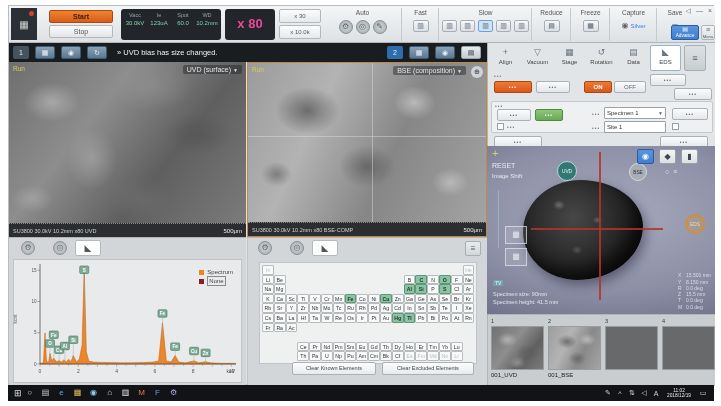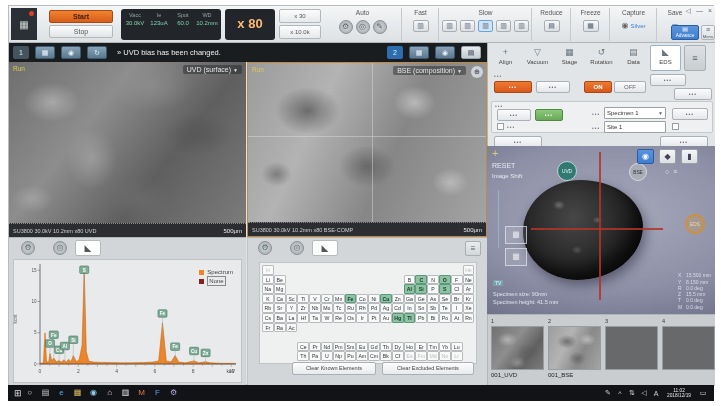--- a/index.html
+++ b/index.html
@@ -18,21 +18,21 @@
 .start{left:40px;top:4px;width:64px;height:13px;line-height:12px;background:linear-gradient(#ef8430,#d95c1a);
   border:1px solid #a84812;color:#3c1b06;font-weight:bold}
 .stop{left:40px;top:19px;width:64px;height:13px;line-height:12px;background:linear-gradient(#fafbfc,#e2e5e8);
   border:1px solid #b2b7ba;color:#555}
 .readouts{position:absolute;left:112px;top:3px;width:100px;height:31px;background:#22262a;border-radius:3px;
   display:flex;padding:3px 2px 2px 2px}
 .readout{flex:1;text-align:center}
 .readout .rl{font-size:5.5px;color:#97a6a0;line-height:7px}
 .readout .rv{font-size:6px;color:#82cfae;line-height:9px}
 .magbox{position:absolute;left:216px;top:3px;width:50px;height:31px;background:#22262a;border-radius:3px;
-  color:#fdba74;font-size:13px;font-weight:bold;text-align:center;line-height:30px}
+  color:#ec4899;font-size:13px;font-weight:bold;text-align:center;line-height:30px}
 .magalt{position:absolute;left:270px;top:3px;width:42px}
 .magalt .mab{width:42px;height:14px;margin-bottom:2px;background:linear-gradient(#fbfcfd,#e6e9eb);
   border:1px solid #b2b7ba;border-radius:2px;font-size:6px;color:#555;text-align:center;line-height:12px}
 .tgroup{position:absolute;top:2px;height:33px;border-right:1px solid #c6cacd;
   display:flex;flex-direction:column;align-items:center}
 .tgroup .glbl{font-size:6.5px;color:#555;line-height:9px}
 .grow{display:flex;gap:3px;margin-top:3px;align-items:center}
 .ricn{width:14px;height:14px;border-radius:50%;background:radial-gradient(#d6dadc,#9fa6aa);
   border:1px solid #8a9094;color:#566;font-size:8px;line-height:12px;text-align:center}
 .mbtn{width:16px;height:12px;border-radius:2px;background:linear-gradient(#f6f7f8,#dcdfe2);
@@ -305,21 +305,21 @@
         <div class="mi">≡</div>
         <div class="ml">Menu</div>
       </div>
     </div>
 
     <div class="semheader">
       <div class="badge badge1">1</div>
       <div class="hicn">▦</div>
       <div class="hicn">◉</div>
       <div class="hicn">↻</div>
-      <div class="msg">» UVD bias has been changed.</div>
+      <div class="msg">» UVD bias has size changed.</div>
       <div class="hdr-right">
         <div class="badge badge2">2</div>
         <div class="hicn">▦</div>
         <div class="hicn">◉</div>
         <div class="hicn lt">▤</div>
       </div>
     </div>
 
     <div class="sem sem1">
       <div class="semimg tex1"></div>

